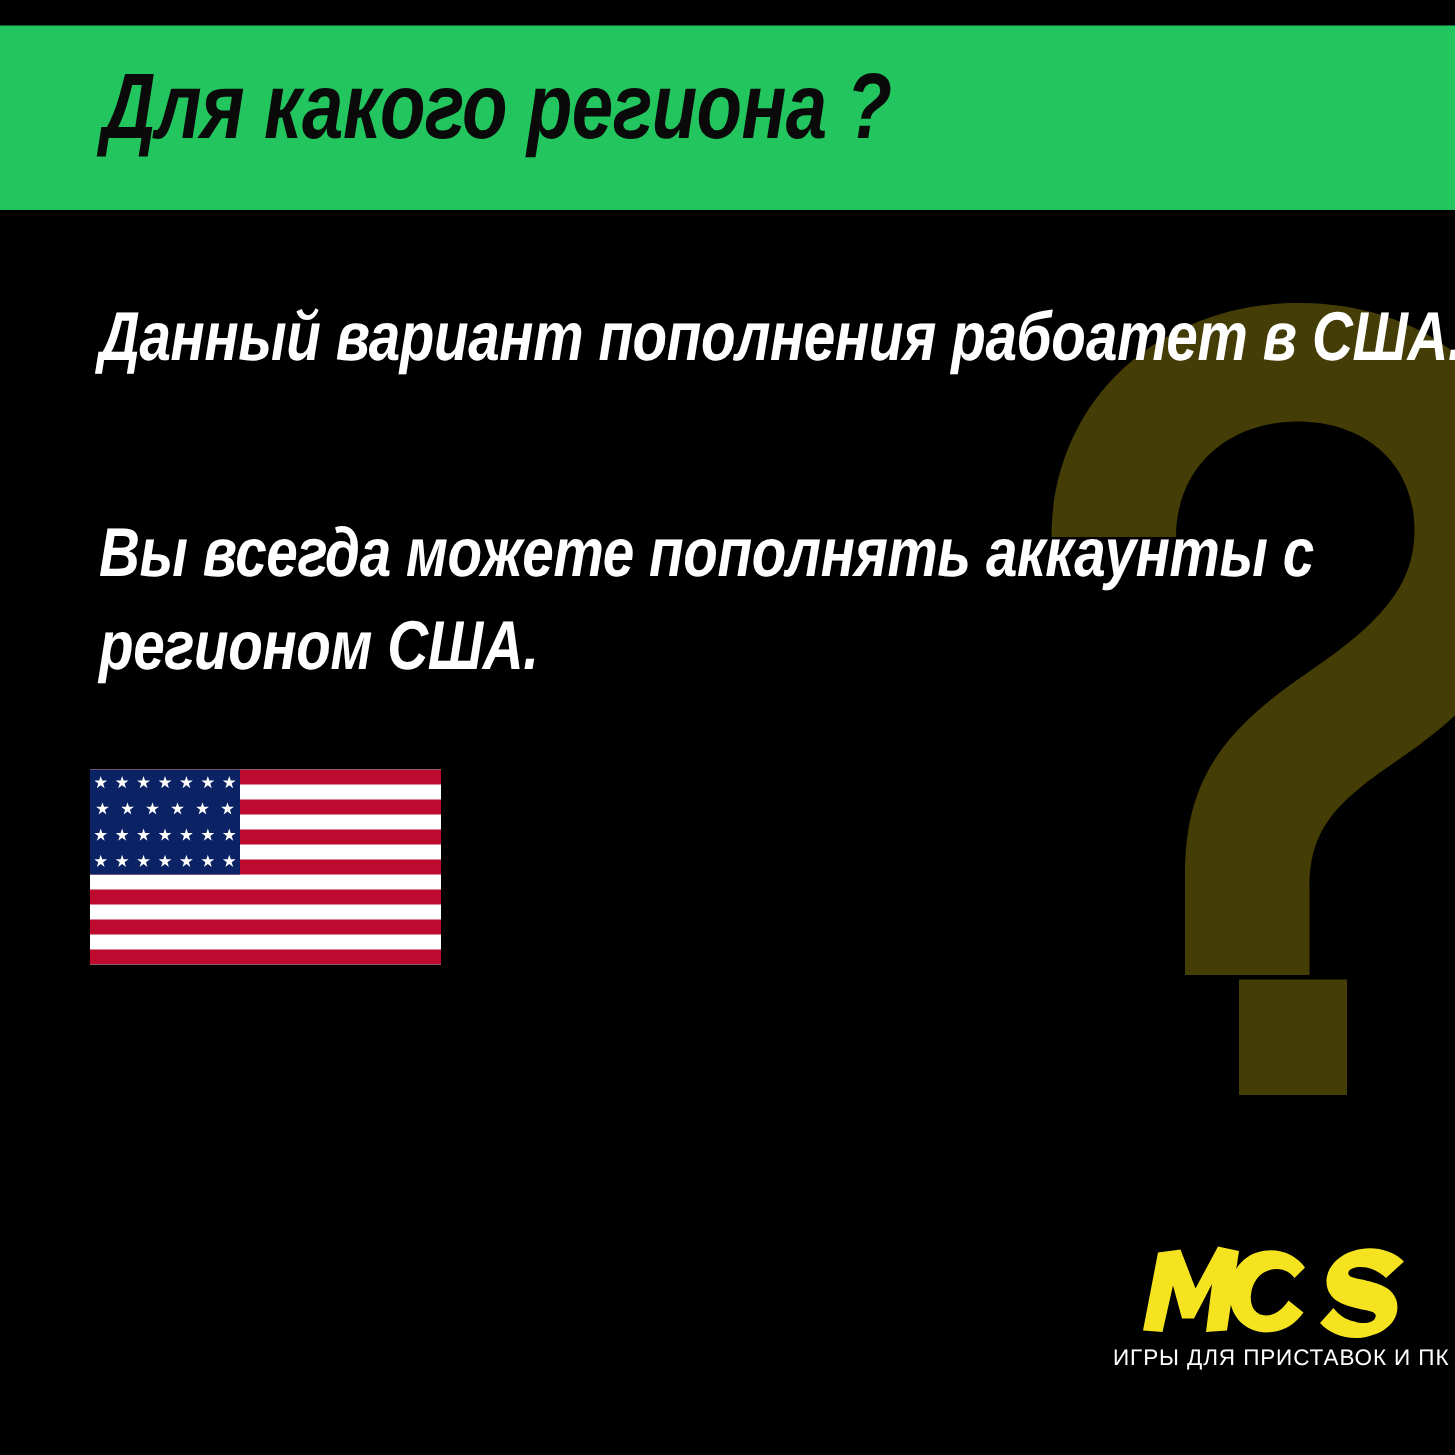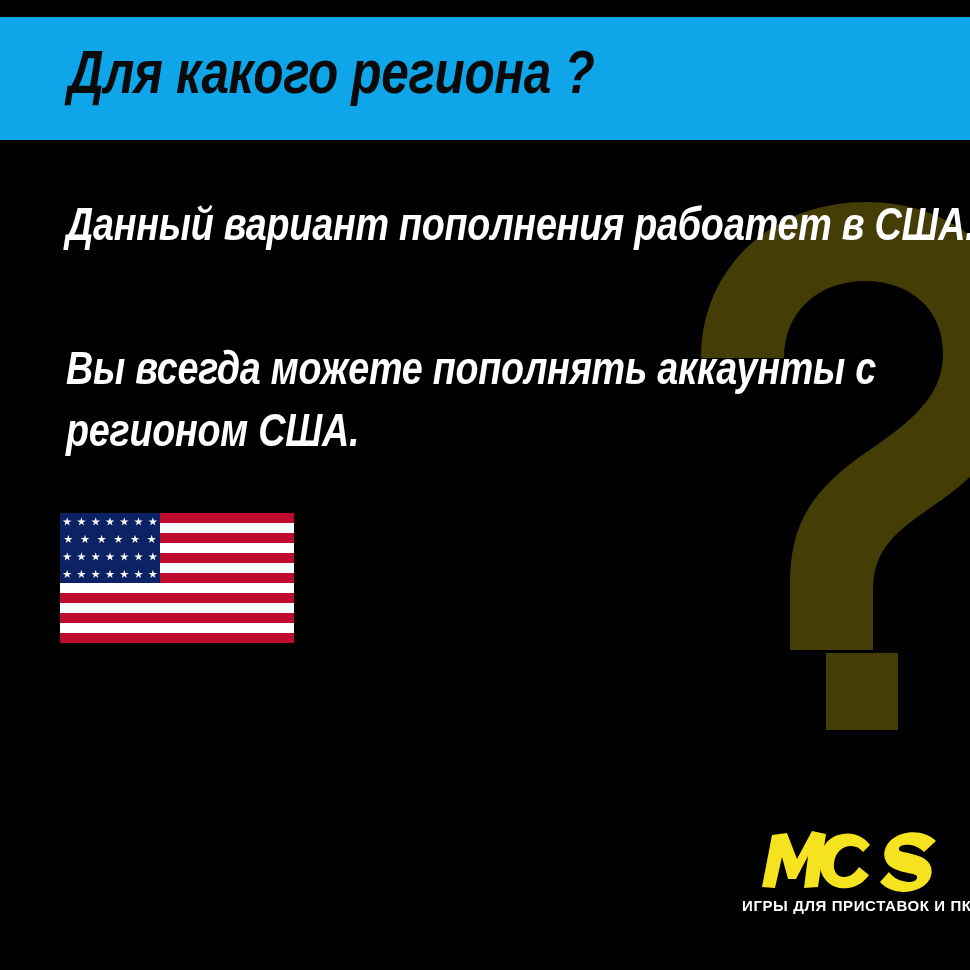--- a/index.html
+++ b/index.html
@@ -24,21 +24,21 @@
     left: 0; top: 0;
     width: 970px; height: 17px;
     background: #000000;
   }
 
   
   .header-band {
     position: absolute;
     left: 0; top: 17px;
     width: 970px; height: 123px;
-    background: #0ea5e9;
+    background: #22c55e;
   }
   .header-title {
     position: absolute;
     left: 68px;
     top: 22px;
     font-family: "Liberation Sans Narrow", "Liberation Sans", sans-serif;
     font-size: 62px;
     font-weight: bold;
     font-style: italic;
     color: #0a0a0a;
@@ -145,21 +145,21 @@
   }
   .logo-tagline {
     position: absolute;
     left: 0;
     top: 72px;
     width: 215px;
     text-align: left;
     color: #ffffff;
     font-family: "Liberation Sans Narrow", "Liberation Sans", sans-serif;
     font-size: 15px;
-    font-weight: bold;
+    font-weight: normal;
     letter-spacing: 0.6px;
     white-space: nowrap;
   }
 </style>
 </head>
 <body>
 
 <div id="page">
 
   <div class="top-strip"></div>

